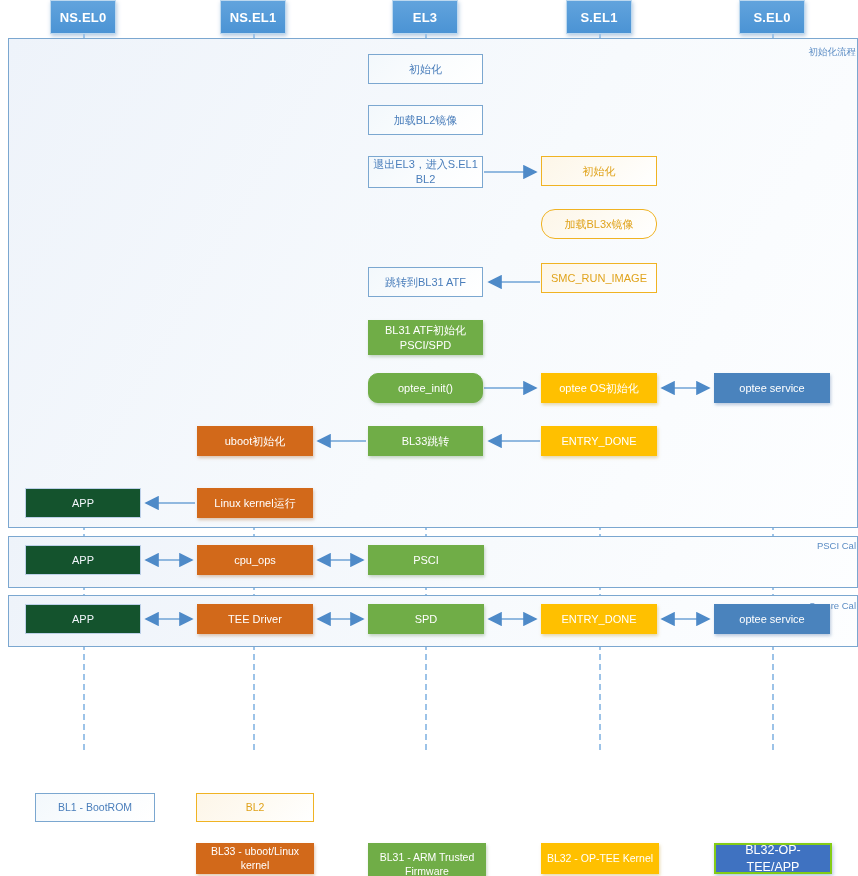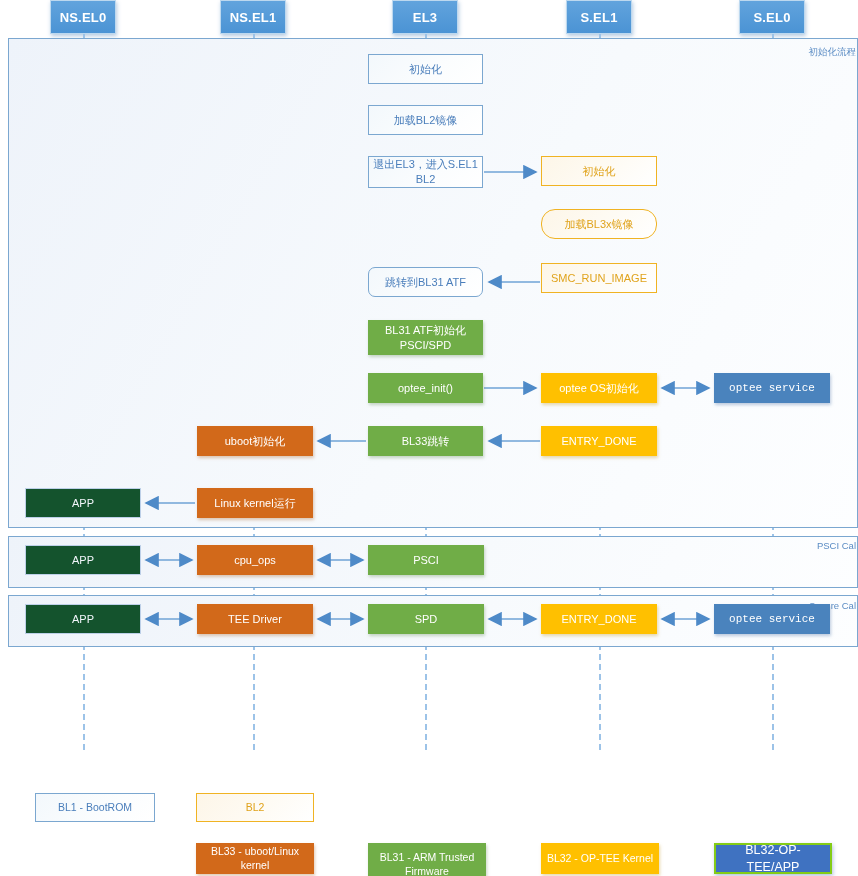--- a/index.html
+++ b/index.html
@@ -100,21 +100,20 @@
   .n-app {
     background: #14532d;
     border: 1px solid #bdd0e8;
     color: #f2f6fb;
   }
   .n-svc {
     background: #4a83bd;
     border: 1px solid #4a83bd;
     color: #ffffff;
     box-shadow: 1px 2px 3px rgba(70,110,160,0.35);
-    font-family: Liberation Mono, monospace;
   }
   
   .arrow-layer {
     position: absolute;
     left: 0;
     top: 0;
     width: 858px;
     height: 876px;
     pointer-events: none;
   }
@@ -202,27 +201,27 @@
       <line x1="489" y1="619" x2="536" y2="619" marker-end="url(#ah)" marker-start="url(#ah-start)"></line>
       <line x1="662" y1="619" x2="709" y2="619" marker-end="url(#ah)" marker-start="url(#ah-start)"></line>
     </g>
   </svg>
 
   <div id="nodes">
       <div class="node n-bl1" style="left: 368px; top: 54px; width: 115px; height: 30px;">初始化</div>
       <div class="node n-bl1" style="left: 368px; top: 105px; width: 115px; height: 30px;">加载BL2镜像</div>
       <div class="node n-bl1" style="left: 368px; top: 156px; width: 115px; height: 32px;">退出EL3，进入S.EL1
 BL2</div>
-      <div class="node n-bl1" style="left: 368px; top: 267px; width: 115px; height: 30px; border-radius: 7px;">跳转到BL31 ATF</div>
+      <div class="node n-bl1" style="left: 368px; top: 267px; width: 115px; height: 30px;">跳转到BL31 ATF</div>
       <div class="node n-bl2" style="left: 541px; top: 156px; width: 116px; height: 30px;">初始化</div>
       <div class="node n-bl2" style="left: 541px; top: 209px; width: 116px; height: 30px; border-radius: 14px;">加载BL3x镜像</div>
       <div class="node n-bl2" style="left: 541px; top: 263px; width: 116px; height: 30px;">SMC_RUN_IMAGE</div>
       <div class="node n-bl31" style="left: 368px; top: 320px; width: 115px; height: 35px;">BL31 ATF初始化
 PSCI/SPD</div>
-      <div class="node n-bl31" style="left: 368px; top: 373px; width: 115px; height: 30px;">optee_init()</div>
+      <div class="node n-bl31" style="left: 368px; top: 373px; width: 115px; height: 30px; border-radius: 10px;">optee_init()</div>
       <div class="node n-bl31" style="left: 368px; top: 426px; width: 115px; height: 30px;">BL33跳转</div>
       <div class="node n-bl32k" style="left: 541px; top: 373px; width: 116px; height: 30px;">optee OS初始化</div>
       <div class="node n-bl32k" style="left: 541px; top: 426px; width: 116px; height: 30px;">ENTRY_DONE</div>
       <div class="node n-svc" style="left: 714px; top: 373px; width: 116px; height: 30px;">optee service</div>
       <div class="node n-bl33" style="left: 197px; top: 426px; width: 116px; height: 30px;">uboot初始化</div>
       <div class="node n-bl33" style="left: 197px; top: 488px; width: 116px; height: 30px;">Linux kernel运行</div>
       <div class="node n-app" style="left: 25px; top: 488px; width: 116px; height: 30px;">APP</div>
       <div class="node n-app" style="left: 25px; top: 545px; width: 116px; height: 30px;">APP</div>
       <div class="node n-bl33" style="left: 197px; top: 545px; width: 116px; height: 30px;">cpu_ops</div>
       <div class="node n-bl31" style="left: 368px; top: 545px; width: 116px; height: 30px;">PSCI</div>

